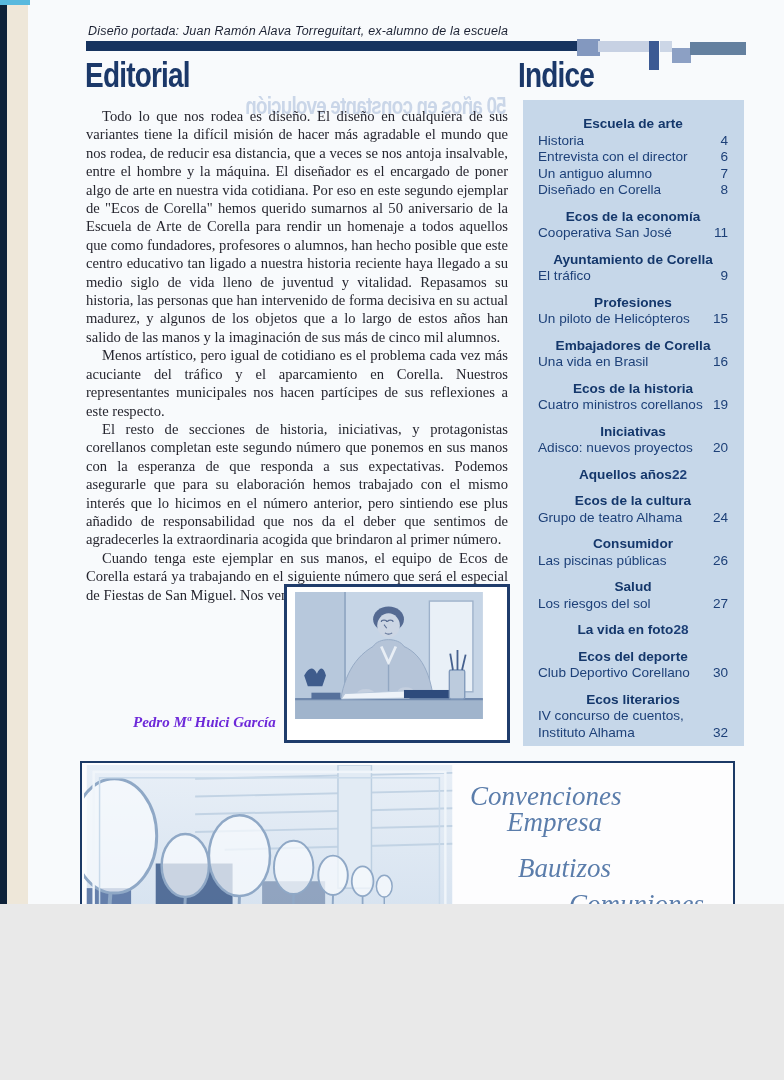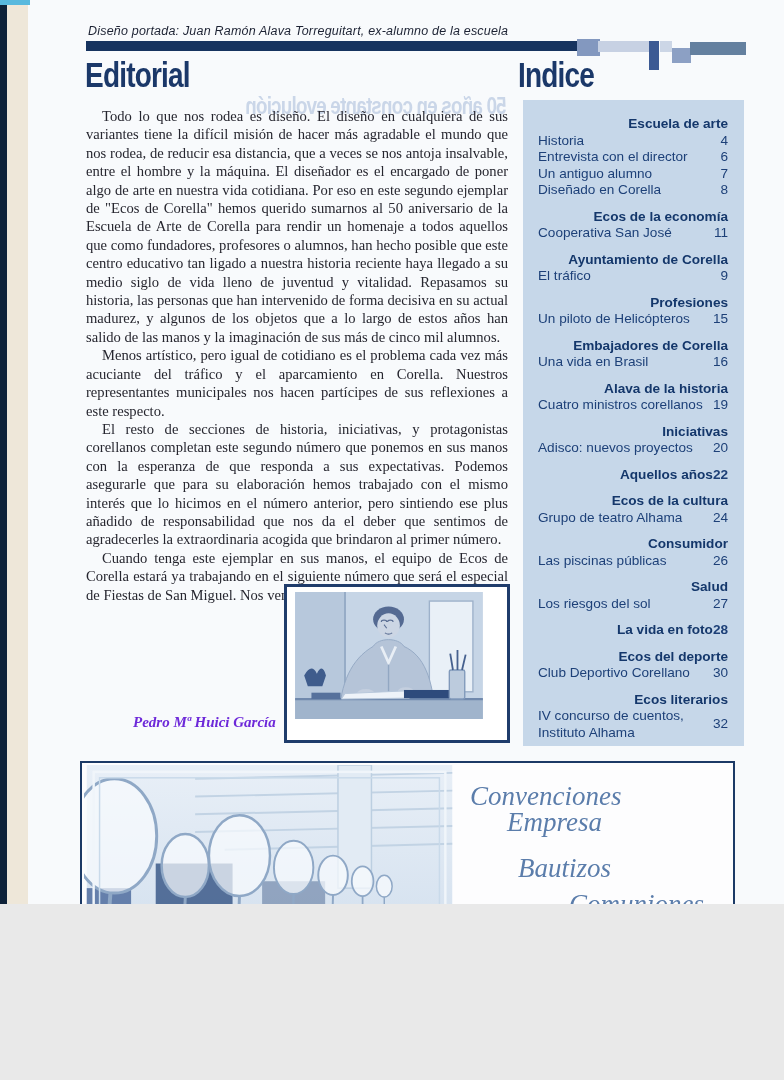--- a/index.html
+++ b/index.html
@@ -33,22 +33,22 @@
 
   .photo-frame{position:absolute;left:284px;top:584px;width:210px;height:143px;
     border:3px solid #1f3c6b;background:#fff;padding:5px;z-index:2;}
   .photo-frame svg{display:block;}
   .caption{position:absolute;left:133px;top:714px;font-family:"Liberation Serif",serif;
     font-style:italic;font-weight:bold;font-size:15px;color:#6d28d9;}
 
   .indice-box{position:absolute;left:523px;top:100px;width:221px;height:646px;
     background:#c6d7e9;box-sizing:border-box;padding:16px 16px 10px 15px;overflow:hidden;}
   .ind-sec{margin-bottom:10px;font-size:13.6px;line-height:16.5px;}
-  .ind-head{display:flex;justify-content:flex-end;font-weight:bold;color:#14376b;}
-  .ind-item{display:flex;justify-content:space-between;align-items:center;color:#1d4078;}
+  .ind-head{display:flex;justify-content:center;font-weight:bold;color:#14376b;}
+  .ind-item{display:flex;justify-content:space-between;align-items:flex-end;color:#1d4078;}
   .ind-label{white-space:pre-line;}
   .ind-num{color:#1d4078;}
 
   .ad-box{position:absolute;left:80px;top:761px;width:655px;height:273px;
     border:2px solid #1c3a66;background:#fdfdfe;box-sizing:border-box;}
   .ad-photo{position:absolute;left:2px;top:2px;width:371px;height:265px;overflow:hidden;}
   .ad-line{position:absolute;font-family:"Liberation Serif",serif;font-style:italic;
     color:#5b7dab;font-size:27px;white-space:nowrap;}
   .al0{left:388px;top:18px;}
   .al1{left:425px;top:44px;text-align:center;}
@@ -185,21 +185,21 @@
         <div class="ind-head">
           <span class="ind-label">Embajadores de Corella</span>
         </div>
         <div class="ind-item">
           <span class="ind-label">Una vida en Brasil</span>
           <span class="ind-num">16</span>
         </div>
       </div>
       <div class="ind-sec">
         <div class="ind-head">
-          <span class="ind-label">Alava de la historia</span>
+          <span class="ind-label">Ecos de la historia</span>
         </div>
         <div class="ind-item">
           <span class="ind-label">Cuatro ministros corellanos</span>
           <span class="ind-num">19</span>
         </div>
       </div>
       <div class="ind-sec">
         <div class="ind-head">
           <span class="ind-label">Iniciativas</span>
         </div>

